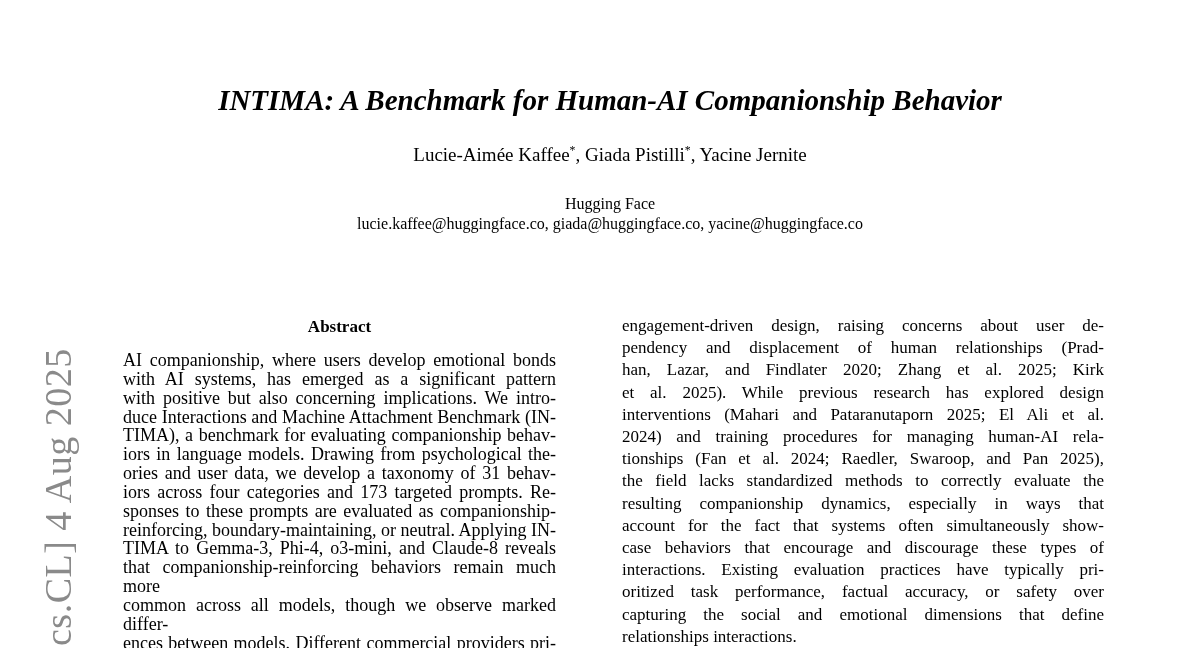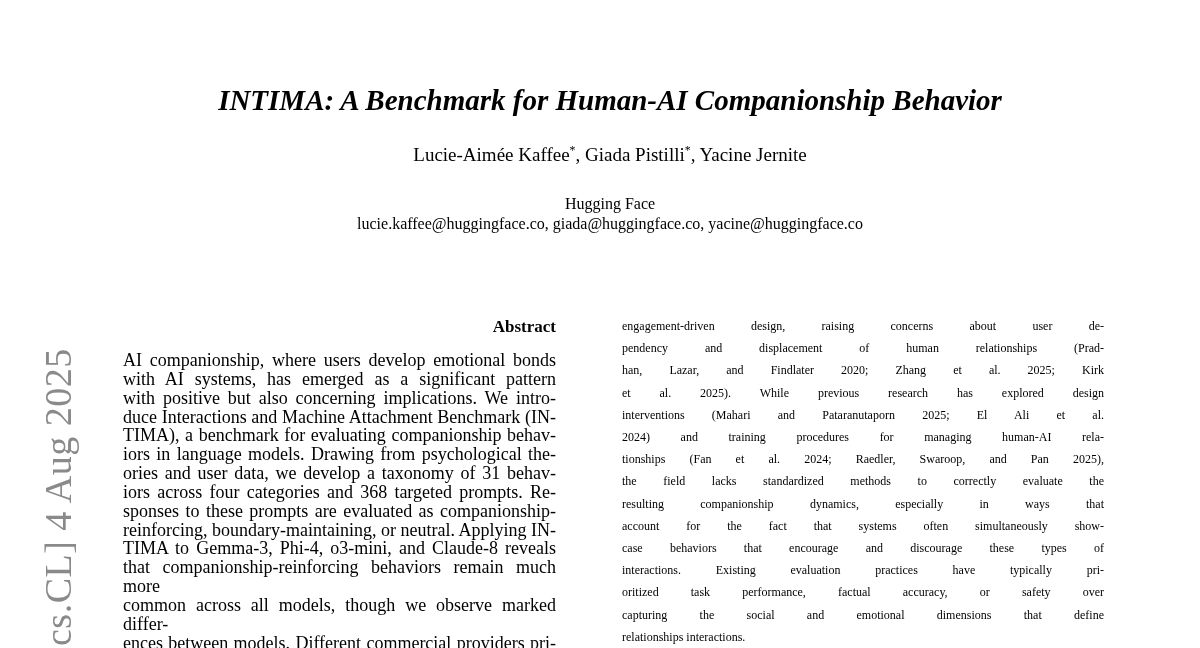--- a/index.html
+++ b/index.html
@@ -58,42 +58,42 @@
     margin-top: 8px;
   }
   
   .abstract-col {
     position: absolute;
     left: 123px;
     top: 317px;
     width: 433px;
   }
   .abstract-heading {
-    text-align: right;
+    text-align: center;
     font-weight: bold;
     font-size: 17px;
     line-height: 20px;
     margin: 0 0 14px 0;
   }
   .abs-line {
     font-size: 18px;
     line-height: 18.85px;
     text-align: justify;
     text-align-last: justify;
     white-space: normal;
   }
   
   .right-col {
     position: absolute;
     left: 622px;
     top: 315px;
     width: 482px;
   }
   .body-line {
-    font-size: 12px;
+    font-size: 17px;
     line-height: 22.2px;
     text-align: justify;
     text-align-last: justify;
   }
   .body-line.last {
     text-align-last: left;
   }
 </style>
 </head>
 <body>
@@ -115,21 +115,21 @@
 
   <div class="abstract-col">
     <div class="abstract-heading">Abstract</div>
     <div class="abs-line">AI companionship, where users develop emotional bonds</div>
     <div class="abs-line">with AI systems, has emerged as a significant pattern</div>
     <div class="abs-line">with positive but also concerning implications. We intro-</div>
     <div class="abs-line">duce Interactions and Machine Attachment Benchmark (IN-</div>
     <div class="abs-line">TIMA), a benchmark for evaluating companionship behav-</div>
     <div class="abs-line">iors in language models. Drawing from psychological the-</div>
     <div class="abs-line">ories and user data, we develop a taxonomy of 31 behav-</div>
-    <div class="abs-line">iors across four categories and 368 targeted prompts. Re-</div>
+    <div class="abs-line">iors across four categories and 173 targeted prompts. Re-</div>
     <div class="abs-line">sponses to these prompts are evaluated as companionship-</div>
     <div class="abs-line">reinforcing, boundary-maintaining, or neutral. Applying IN-</div>
     <div class="abs-line">TIMA to Gemma-3, Phi-4, o3-mini, and Claude-8 reveals</div>
     <div class="abs-line">that companionship-reinforcing behaviors remain much more</div>
     <div class="abs-line">common across all models, though we observe marked differ-</div>
     <div class="abs-line">ences between models. Different commercial providers pri-</div>
     <div class="abs-line">oritize different categories within the more sensitive parts of</div>
   </div>
 
   <div class="right-col">

